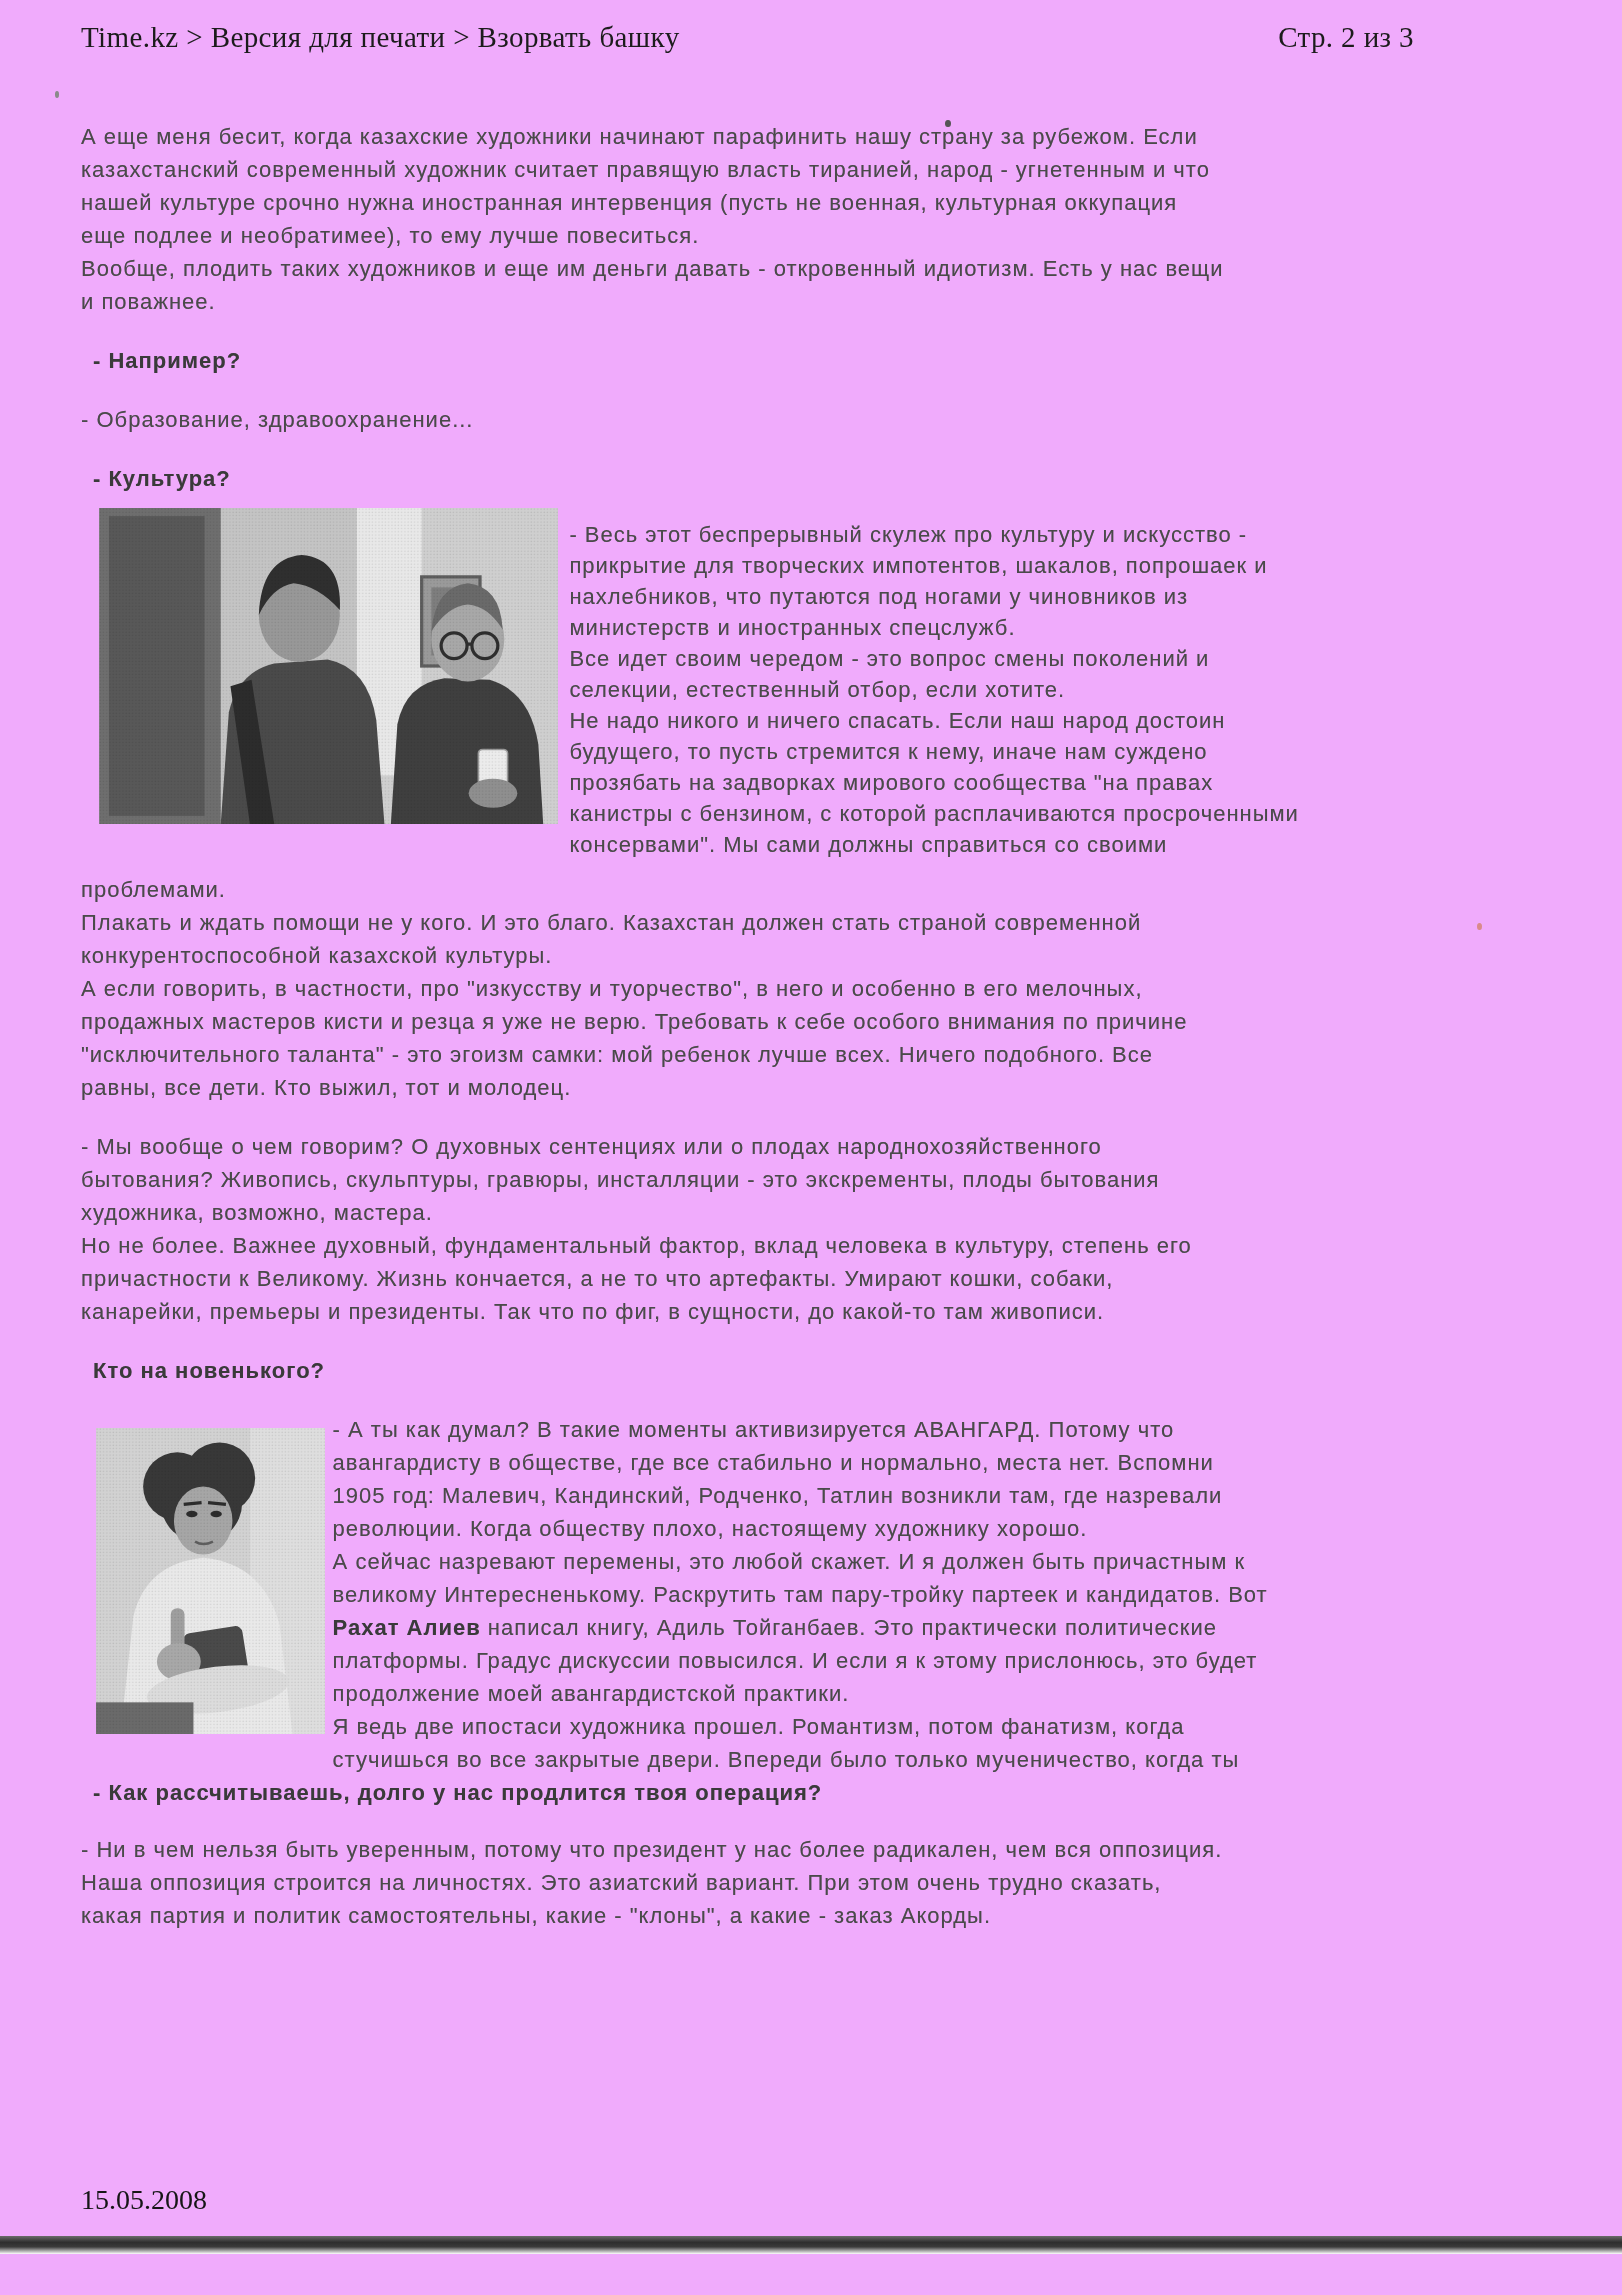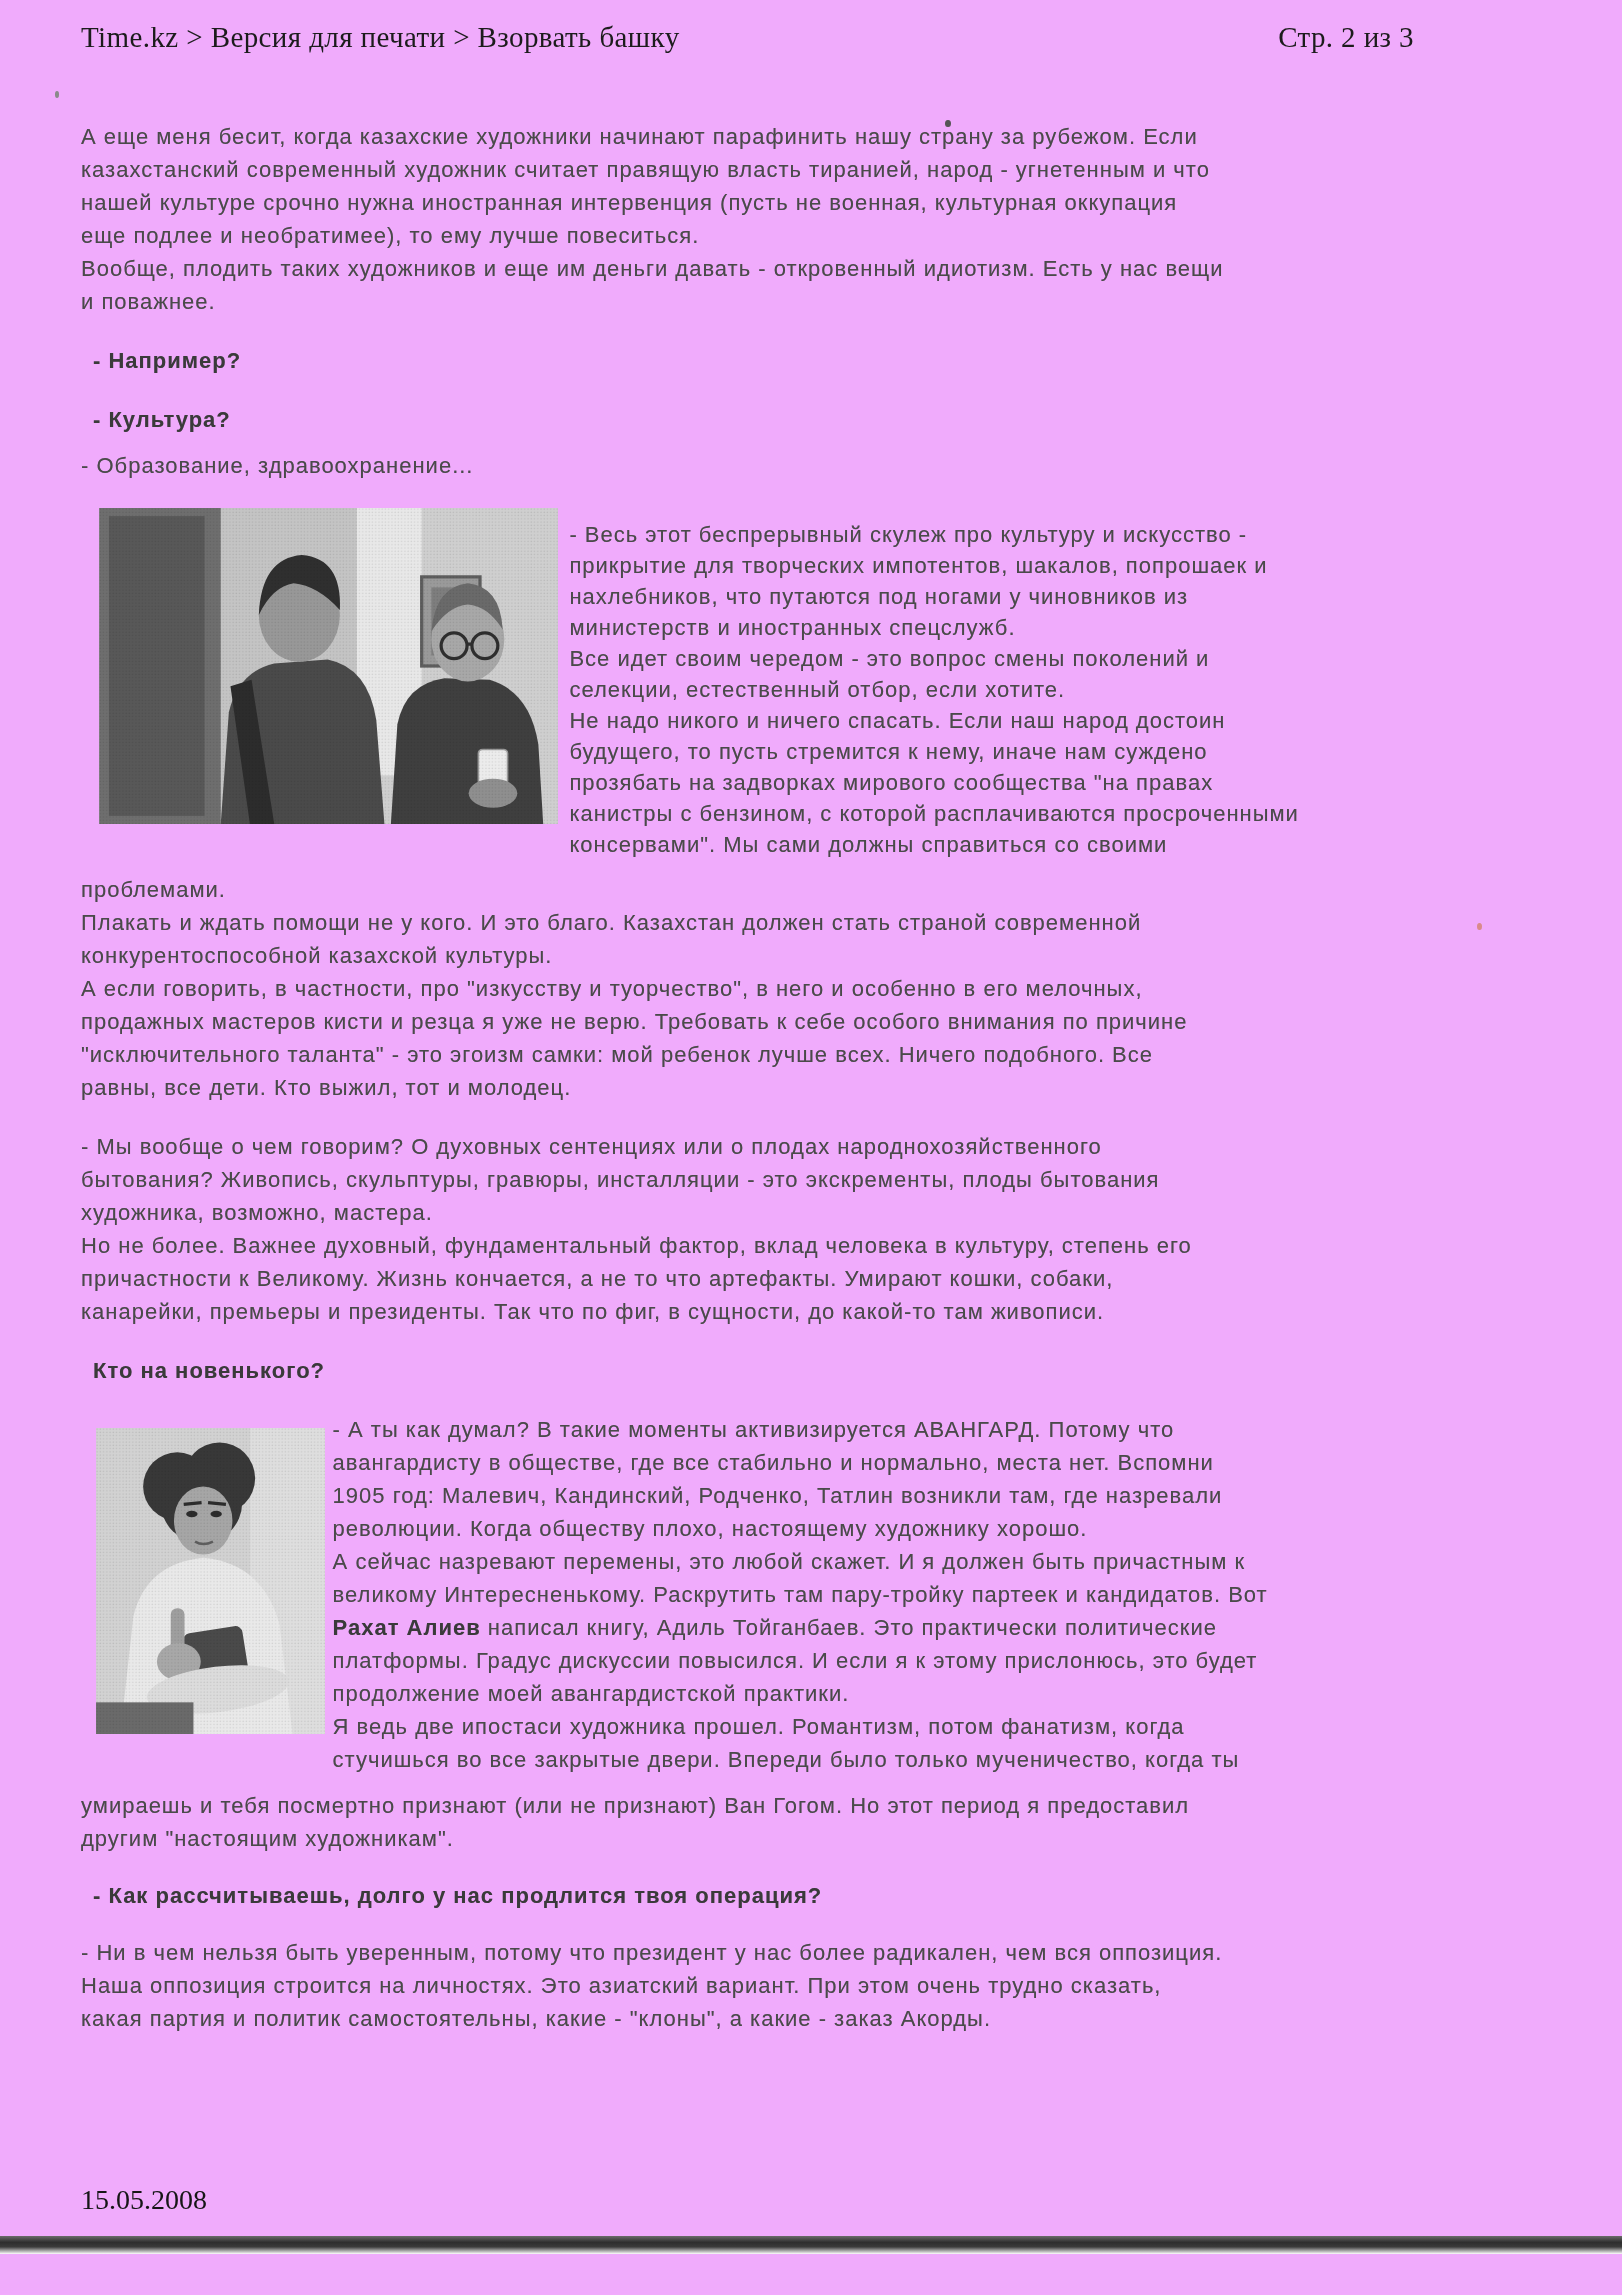--- a/index.html
+++ b/index.html
@@ -68,22 +68,22 @@
   <div class="content">
 
     <p class="pre para">А еще меня бесит, когда казахские художники начинают парафинить нашу страну за рубежом. Если
 казахстанский современный художник считает правящую власть тиранией, народ - угнетенным и что
 нашей культуре срочно нужна иностранная интервенция (пусть не военная, культурная оккупация
 еще подлее и необратимее), то ему лучше повеситься.
 Вообще, плодить таких художников и еще им деньги давать - откровенный идиотизм. Есть у нас вещи
 и поважнее.</p>
 
     <p class="pre qhead">- Например?</p>
+    <p class="pre para">- Образование, здравоохранение...</p>
     <p class="pre qhead tight">- Культура?</p>
-    <p class="pre para">- Образование, здравоохранение...</p>
 
     <div class="row">
       <svg class="photo1" viewBox="0 0 566 390" xmlns="http://www.w3.org/2000/svg">
         <defs>
           <pattern id="ht" width="4" height="4" patternUnits="userSpaceOnUse">
             <circle cx="1.3" cy="1.3" r="0.9" fill="#000" opacity="0.10"></circle>
           </pattern>
         </defs>
         <rect width="566" height="390" fill="#c4c4c4"></rect>
         <rect x="340" y="0" width="226" height="390" fill="#cfcfcf"></rect>
@@ -163,22 +163,20 @@
 революции. Когда обществу плохо, настоящему художнику хорошо.
 А сейчас назревают перемены, это любой скажет. И я должен быть причастным к
 великому Интересненькому. Раскрутить там пару-тройку партеек и кандидатов. Вот
 </span><span class="boldname">Рахат Алиев</span><span> написал книгу, Адиль Тойганбаев. Это практически политические
 платформы. Градус дискуссии повысился. И если я к этому прислонюсь, это будет
 продолжение моей авангардистской практики.
 Я ведь две ипостаси художника прошел. Романтизм, потом фанатизм, когда
 стучишься во все закрытые двери. Впереди было только мученичество, когда ты</span></div>
     </div>
 
-    <p class="pre para afterphoto" style="margin-bottom:24px;">умираешь и тебя посмертно признают (или не признают) Ван Гогом. Но этот период я предоставил
-другим "настоящим художникам".</p>
 
     <p class="pre qhead" style="margin-bottom:24px;">- Как рассчитываешь, долго у нас продлится твоя операция?</p>
     <p class="pre para">- Ни в чем нельзя быть уверенным, потому что президент у нас более радикален, чем вся оппозиция.
 Наша оппозиция строится на личностях. Это азиатский вариант. При этом очень трудно сказать,
 какая партия и политик самостоятельны, какие - "клоны", а какие - заказ Акорды.</p>
 
   </div>
 
   <div class="ftr">
     <span>15.05.2008</span>

